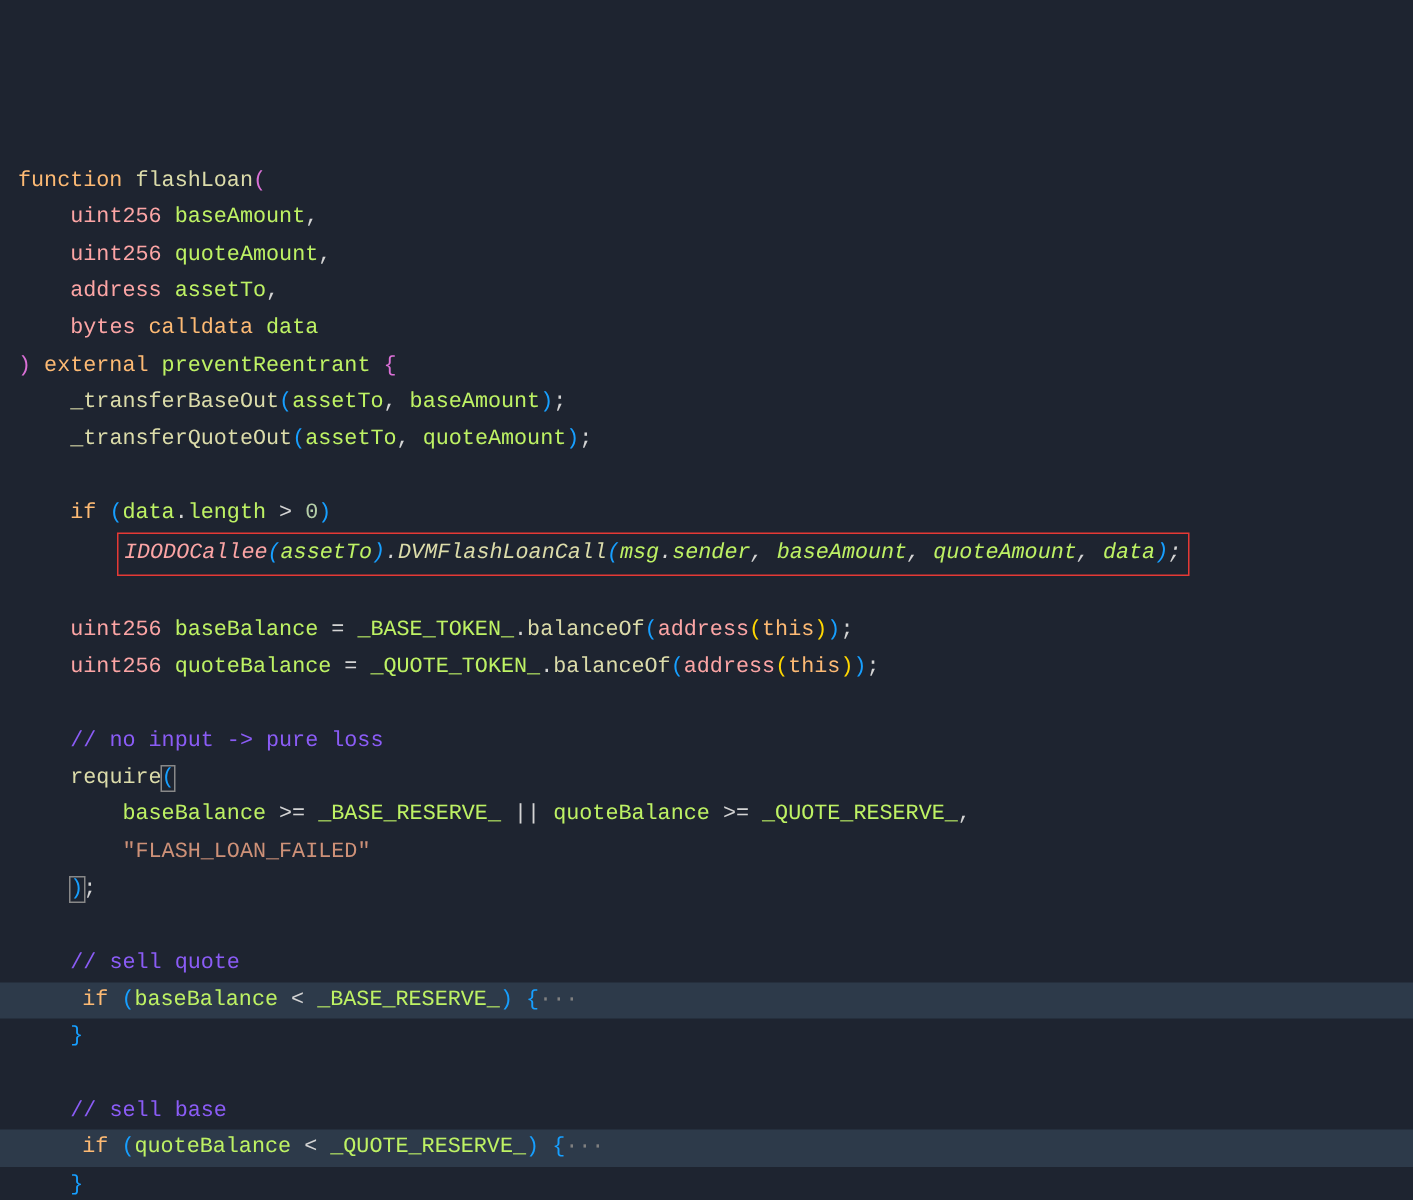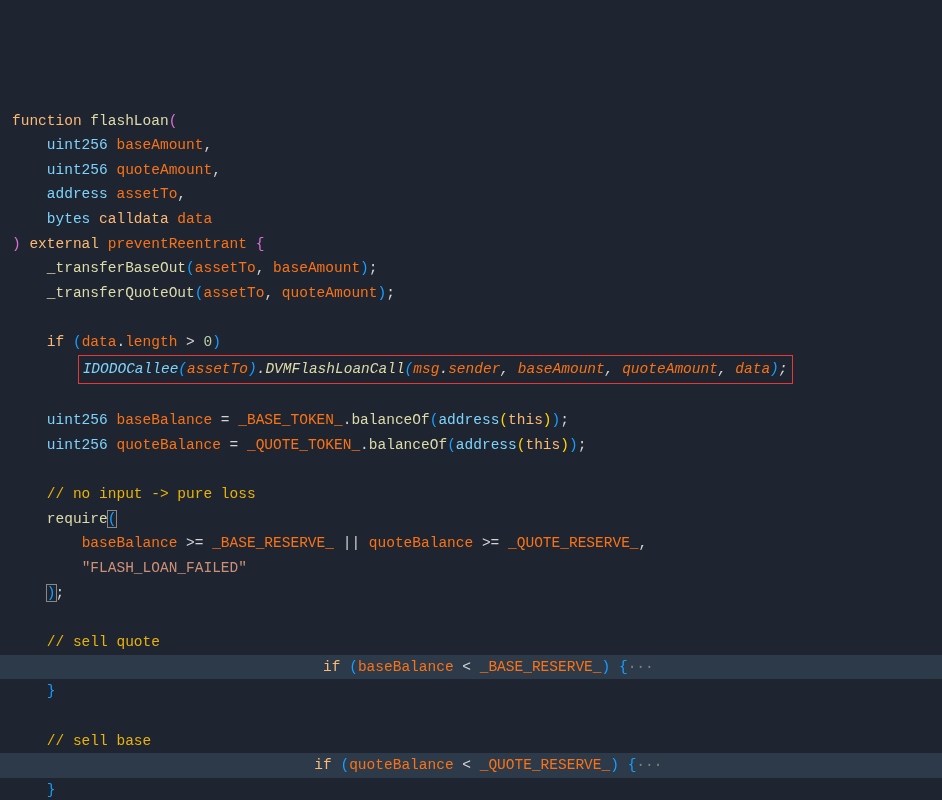--- a/index.html
+++ b/index.html
@@ -10,37 +10,36 @@
     line-height: 1.7;
     color: #d4d4d4;
     padding: 10px 12px;
     width: 942px;
     height: 800px;
     overflow: hidden;
     white-space: pre;
   }
   .line { display: block; }
   .kw { color: #fdba74; }        
-  .type { color: #7dd3fc; }      
-  .ident { color: #f97316; }     
+  .type { color: #fca5a5; }      
+  .ident { color: #bef264; }     
   .fn { color: #dcdcaa; }        
   .str { color: #ce9178; }       
   .num { color: #b5cea8; }       
-  .comment { color: #eab308; }
+  .comment { color: #8b5cf6; }
   .brace { color: #ffd700; }
   .brace1 { color: #da70d6; }
   .brace2 { color: #179fff; }
   .punct { color: #d4d4d4; }
   .highlight-line {
     background: #2d3a4a;
     display: inline-block;
     width: calc(100% + 24px);
     margin-left: -12px;
-    padding-left: 0;
-    text-align: center;
+    padding-left: 20px;
   }
   .redbox {
     border: 1.5px solid #e53935;
     padding: 1px 4px;
     display: inline-block;
     margin-left: -4px;
     font-style: italic;
   }
   .fold { color: #808080; }
   .bracket-highlight {

